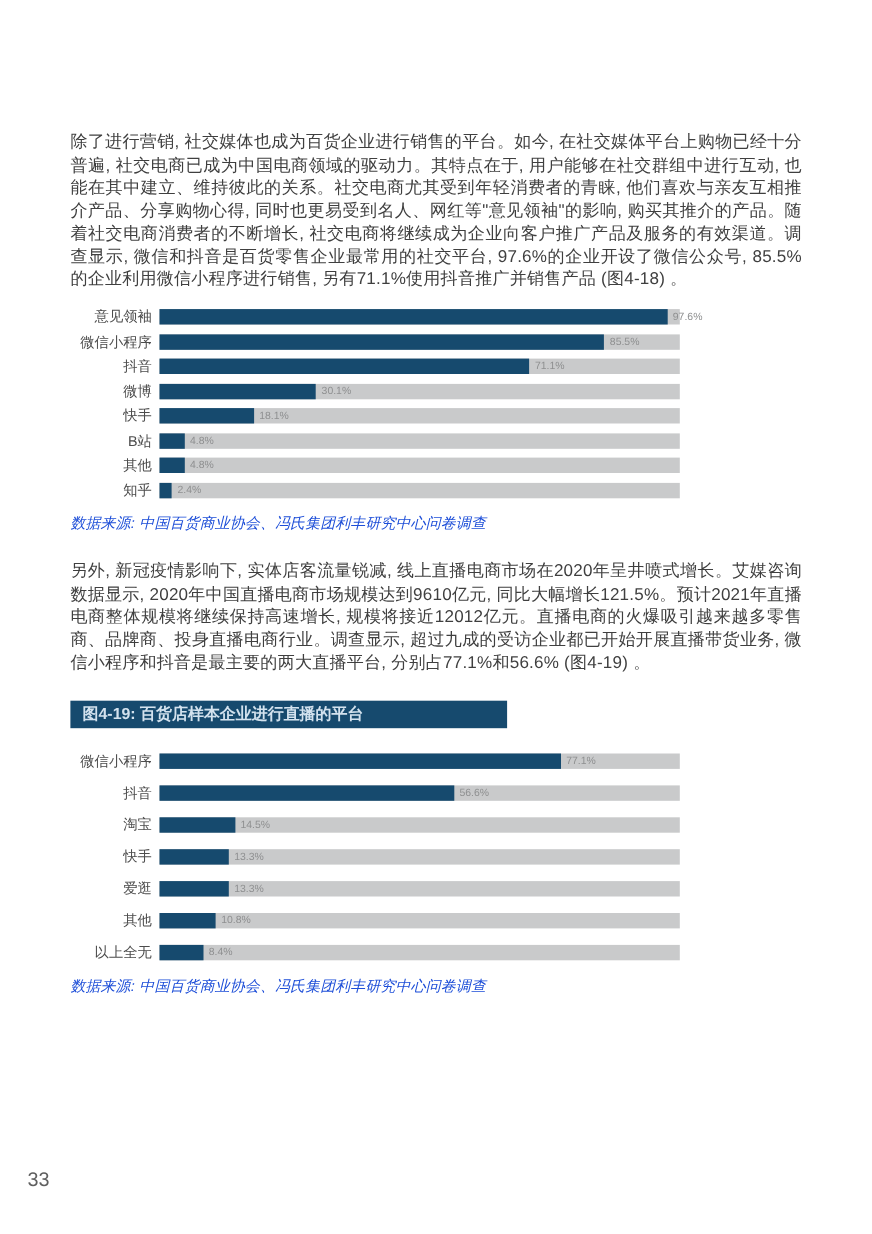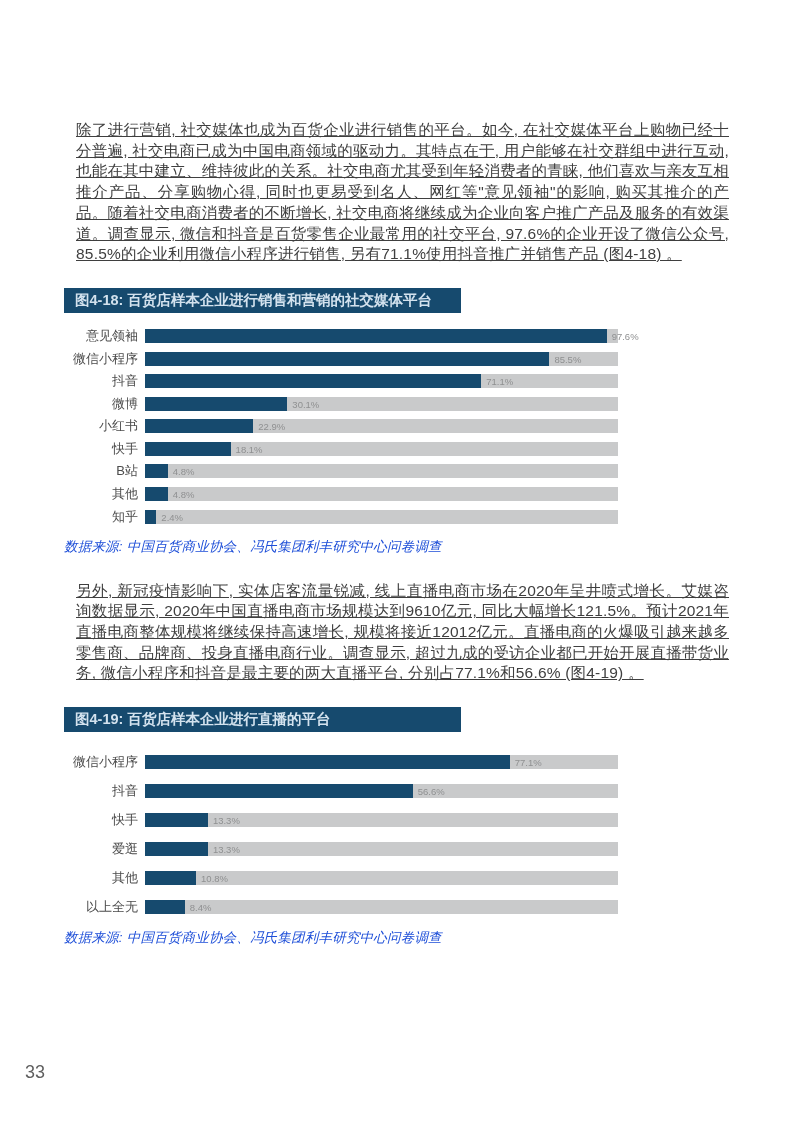--- a/index.html
+++ b/index.html
@@ -4,21 +4,21 @@
 <style>
   html,body{margin:0;padding:0;}
   body{
     width:793px;height:1122px;position:relative;background:#ffffff;
     font-family:"Liberation Sans","DejaVu Sans",sans-serif;
     -webkit-font-smoothing:antialiased;
   }
   .page{position:absolute;left:64px;top:120px;width:665px;}
   .para{
     font-size:15.5px;line-height:20.7px;color:#3f3f3f;text-align:justify;
-    margin:0 0 0 12px;letter-spacing:0.2px;text-decoration:underline;
+    margin:0 0 0 0;letter-spacing:0.2px;
   }
   .chart-title{
     margin-top:23px;width:386px;height:25px;background:var(--navy,#164a6e);
     color:var(--title-text,#d3e2ee);font-size:14.5px;font-weight:bold;
     display:flex;align-items:center;padding-left:11px;box-sizing:content-box;
   }
   .chart{margin-top:16px;}
   .chart-row{display:flex;align-items:center;}
   .chart-1 .chart-row{height:14px;margin-bottom:8.6px;}
   .chart-2 .chart-row{height:14px;margin-bottom:15px;}
@@ -47,23 +47,20 @@
     position:absolute;left:25px;top:1062px;font-size:18px;color:#5f5f5f;
   }
 </style>
 </head>
 <body>
 
 <div class="page">
 
   <p class="para">除了进行营销, 社交媒体也成为百货企业进行销售的平台。如今, 在社交媒体平台上购物已经十分普遍, 社交电商已成为中国电商领域的驱动力。其特点在于, 用户能够在社交群组中进行互动, 也能在其中建立、维持彼此的关系。社交电商尤其受到年轻消费者的青睐, 他们喜欢与亲友互相推介产品、分享购物心得, 同时也更易受到名人、网红等"意见领袖"的影响, 购买其推介的产品。随着社交电商消费者的不断增长, 社交电商将继续成为企业向客户推广产品及服务的有效渠道。调查显示, 微信和抖音是百货零售企业最常用的社交平台, 97.6%的企业开设了微信公众号, 85.5%的企业利用微信小程序进行销售, 另有71.1%使用抖音推广并销售产品 (图4-18) 。</p>
 
-  <div class="chart-title">
-    <span>图4-18: 百货店样本企业进行销售和营销的社交媒体平台</span>
-  </div>
 
   <div class="chart chart-1">
       <div class="chart-row">
         <span class="cat-label">意见领袖</span>
         <div class="bar-track">
           <div class="bar-fill" style="width: 97.6%;"></div>
           <span class="bar-value" style="left: calc(97.6% + 5px);">97.6%</span>
         </div>
       </div>
       <div class="chart-row">
@@ -78,27 +75,20 @@
         <div class="bar-track">
           <div class="bar-fill" style="width: 71.1%;"></div>
           <span class="bar-value" style="left: calc(71.1% + 5px);">71.1%</span>
         </div>
       </div>
       <div class="chart-row">
         <span class="cat-label">微博</span>
         <div class="bar-track">
           <div class="bar-fill" style="width: 30.1%;"></div>
           <span class="bar-value" style="left: calc(30.1% + 5px);">30.1%</span>
-        </div>
-      </div>
-      <div class="chart-row">
-        <span class="cat-label">小红书</span>
-        <div class="bar-track">
-          <div class="bar-fill" style="width: 22.9%;"></div>
-          <span class="bar-value" style="left: calc(22.9% + 5px);">22.9%</span>
         </div>
       </div>
       <div class="chart-row">
         <span class="cat-label">快手</span>
         <div class="bar-track">
           <div class="bar-fill" style="width: 18.1%;"></div>
           <span class="bar-value" style="left: calc(18.1% + 5px);">18.1%</span>
         </div>
       </div>
       <div class="chart-row">
@@ -141,20 +131,27 @@
         </div>
       </div>
       <div class="chart-row">
         <span class="cat-label">抖音</span>
         <div class="bar-track">
           <div class="bar-fill" style="width: 56.6%;"></div>
           <span class="bar-value" style="left: calc(56.6% + 5px);">56.6%</span>
         </div>
       </div>
       <div class="chart-row">
+        <span class="cat-label">淘宝</span>
+        <div class="bar-track">
+          <div class="bar-fill" style="width: 14.5%;"></div>
+          <span class="bar-value" style="left: calc(14.5% + 5px);">14.5%</span>
+        </div>
+      </div>
+      <div class="chart-row">
         <span class="cat-label">快手</span>
         <div class="bar-track">
           <div class="bar-fill" style="width: 13.3%;"></div>
           <span class="bar-value" style="left: calc(13.3% + 5px);">13.3%</span>
         </div>
       </div>
       <div class="chart-row">
         <span class="cat-label">爱逛</span>
         <div class="bar-track">
           <div class="bar-fill" style="width: 13.3%;"></div>

